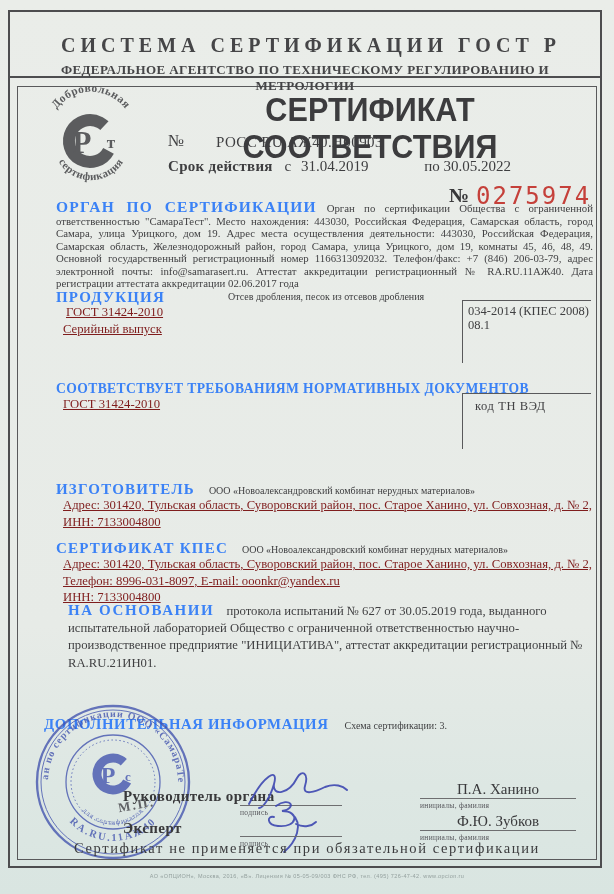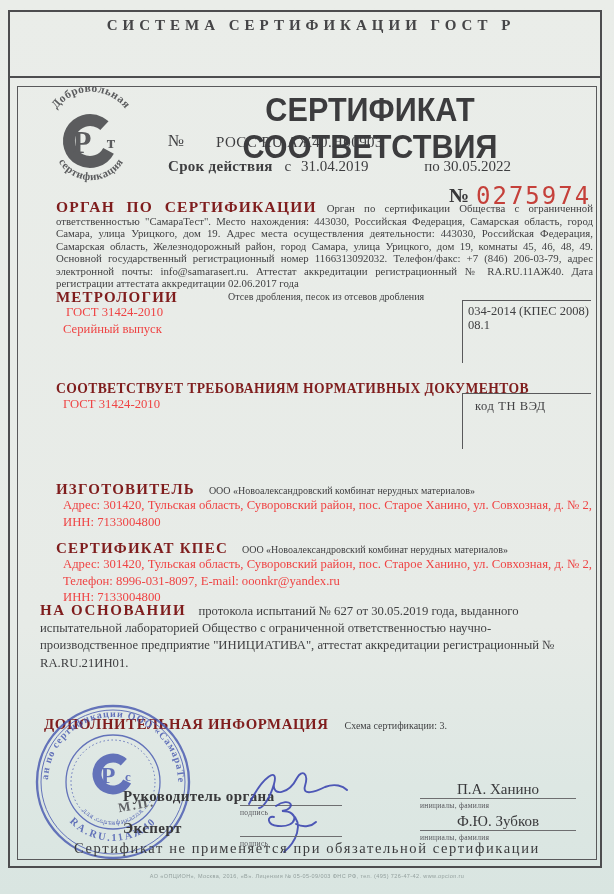--- a/index.html
+++ b/index.html
@@ -7,34 +7,34 @@
     width:614px;height:894px;overflow:hidden;
     background:linear-gradient(180deg,#eaede9 0%,#e7ebe7 70%,#dde7e3 88%,#d9e5e1 100%);
     font-family:"Liberation Serif","DejaVu Serif",serif;
     color:#3e3e40;
     position:relative;
   }
   .abs{position:absolute;}
   .b{font-weight:bold;}
   .outer-frame{left:8px;top:10px;width:594px;height:858px;border:2px solid #4d4d4f;box-sizing:border-box;}
   .header-band{left:8px;top:10px;width:594px;height:68px;border:2px solid #4d4d4f;box-sizing:border-box;text-align:center;}
-  .hline1{margin-top:5px;font-size:15px;font-weight:bold;letter-spacing:5px;color:#454547;padding-left:12px;}
+  .hline1{margin-top:22px;font-size:20px;font-weight:bold;letter-spacing:5px;color:#454547;padding-left:12px;}
   .hline2{margin-top:5px;font-size:13px;font-weight:bold;letter-spacing:.4px;color:#454547;}
   .inner-frame{left:17px;top:86px;width:580px;height:774px;border:1.3px solid #59595b;box-sizing:border-box;}
   .cert-title{left:148px;top:92px;width:444px;text-align:center;
     font-family:"Liberation Sans","DejaVu Sans",sans-serif;font-weight:bold;font-size:30px;
     color:#3c3c3e;transform:scale(1.02,1.08);transform-origin:center top;letter-spacing:0;}
   .num-label{font-size:17px;color:#424244;}
   .num-value{font-size:15px;letter-spacing:.4px;color:#3e3e40;}
   .validity .b{letter-spacing:.3px;text-align:right;}
   .blank-no{font-family:"DejaVu Sans Mono",monospace;font-size:24px;letter-spacing:2px;color:#c5403a;}
-  .sec-h{font-weight:bold;font-size:15px;letter-spacing:1.2px;color:#7f1d1d;}
+  .sec-h{font-weight:bold;font-size:15px;letter-spacing:1.2px;color:#3b82f6;}
   .small-just{font-size:10.8px;line-height:12.5px;text-align:justify;color:#424244;}
   .val{font-size:10px;color:#3f3f41;}
-  .sub{font-size:12.7px;color:#ef4444;}
+  .sub{font-size:12.7px;color:#7f1d1d;text-decoration:underline;}
   .codebox{border-top:1.3px solid #59595b;border-left:1.3px solid #59595b;}
   .codebox .lbl{font-size:12.5px;letter-spacing:.6px;padding:5px 0 0 12px;color:#424244;}
   .codebox .cv{font-size:12.5px;padding:3px 0 0 5px;color:#3f3f41;line-height:14px;}
   .basis-p{font-size:12.7px;line-height:17.2px;color:#3f3f41;}
   .basis-p .sec-h{font-size:15px;}
   .sig-label{font-weight:bold;font-size:15px;letter-spacing:.4px;color:#39393b;}
   .sig-line{border-bottom:1.1px solid #6e6e70;}
   .cap{font-size:7.5px;color:#55555a;text-align:left;letter-spacing:.3px;}
   .name{font-size:15px;text-align:center;color:#3a3a3c;}
   .bottom-note{left:25px;top:840px;width:564px;text-align:center;font-size:14.5px;letter-spacing:1.6px;color:#3c3c3e;}
@@ -44,20 +44,21 @@
   svg text{font-family:"Liberation Serif","DejaVu Serif",serif;}
 </style>
 </head>
 <body>
 
 <div class="abs outer-frame"></div>
 <div class="abs inner-frame"></div>
 
 <div class="abs header-band">
   <div class="hline1">СИСТЕМА СЕРТИФИКАЦИИ ГОСТ Р</div>
+  <div class="hline2">ФЕДЕРАЛЬНОЕ АГЕНТСТВО ПО ТЕХНИЧЕСКОМУ РЕГУЛИРОВАНИЮ И МЕТРОЛОГИИ</div>
 </div>
 
 <svg class="abs" style="left:32px;top:86px" width="118" height="106" viewBox="0 0 118 106">
   <defs>
     <path id="lgTop" d="M 17,58 A 43,43 0 1 1 101,58"></path>
     <path id="lgBot" d="M 21,56 A 38,38 0 0 0 97,56"></path>
   </defs>
   <text font-size="11.5" font-weight="bold" fill="#5b5c5e" letter-spacing="0.5">
     <textPath href="#lgTop" startOffset="50%" text-anchor="middle">Добровольная</textPath>
   </text>
@@ -82,21 +83,21 @@
   <span style="">30.05.2022</span>
 </div>
 
 <div class="abs b" style="left:449px;top:184px;font-size:20px;color:#38383a">№</div>
 <div class="abs blank-no" style="left:476px;top:182px">0275974</div>
 
 <div class="abs small-just" style="left:56px;top:201px;width:537px">
   <span class="sec-h" style="font-size:15.5px;margin-right:10px">ОРГАН ПО СЕРТИФИКАЦИИ</span><span>Орган по сертификации Общества с ограниченной ответственностью "СамараТест". Место нахождения: 443030, Российская Федерация, Самарская область, город Самара, улица Урицкого, дом 19. Адрес места осуществления деятельности: 443030, Российская Федерация, Самарская область, Железнодорожный район, город Самара, улица Урицкого, дом 19, комнаты 45, 46, 48, 49. Основной государственный регистрационный номер 1166313092032. Телефон/факс: +7 (846) 206-03-79, адрес электронной почты: info@samarasert.ru. Аттестат аккредитации регистрационный № RA.RU.11АЖ40. Дата регистрации аттестата аккредитации 02.06.2017 года</span>
 </div>
 
-<div class="abs sec-h" style="left:56px;top:289px">МЕТРОЛОГИИ</div>
+<div class="abs sec-h" style="left:56px;top:289px">ПРОДУКЦИЯ</div>
 <div class="abs val" style="left:228px;top:291px">Отсев дробления, песок из отсевов дробления</div>
 <div class="abs sub" style="left:66px;top:305px">ГОСТ 31424-2010</div>
 <div class="abs sub" style="left:63px;top:322px">Серийный выпуск</div>
 
 <div class="abs codebox" style="left:462px;top:300px;width:128px;height:62px">
   <div class="cv">034-2014 (КПЕС 2008)</div>
   <div class="cv" style="padding-top:0">08.1</div>
 </div>
 
 <div class="abs sec-h" style="left:56px;top:381px;font-size:13.6px;letter-spacing:.4px">СООТВЕТСТВУЕТ ТРЕБОВАНИЯМ НОРМАТИВНЫХ ДОКУМЕНТОВ</div>
@@ -114,21 +115,21 @@
 <div class="abs sub" style="left:63px;top:515px">ИНН: 7133004800</div>
 
 <div class="abs" style="left:56px;top:539px;width:535px">
   <span class="sec-h" style="margin-right:10px">СЕРТИФИКАТ КПЕС</span>
   <span class="val">ООО «Новоалександровский комбинат нерудных материалов»</span>
 </div>
 <div class="abs sub" style="left:63px;top:557px">Адрес: 301420, Тульская область, Суворовский район, пос. Старое Ханино, ул. Совхозная, д. № 2,</div>
 <div class="abs sub" style="left:63px;top:574px">Телефон: 8996-031-8097, E-mail: ooonkr@yandex.ru</div>
 <div class="abs sub" style="left:63px;top:590px">ИНН: 7133004800</div>
 
-<div class="abs basis-p" style="left:40px;top:602px;width:532px">
+<div class="abs basis-p" style="left:68px;top:602px;width:532px">
   <span class="sec-h" style="margin-right:12px;letter-spacing:1.6px">НА ОСНОВАНИИ</span><span>протокола испытаний № 627 от 30.05.2019 года, выданного испытательной лабораторией Общество с ограниченной ответственностью научно-производственное предприятие "ИНИЦИАТИВА", аттестат аккредитации регистрационный № RA.RU.21ИН01.</span>
 </div>
 
 <div class="abs" style="left:44px;top:715px">
   <span class="sec-h" style="font-size:14.8px;letter-spacing:.6px">ДОПОЛНИТЕЛЬНАЯ ИНФОРМАЦИЯ</span>
   <span class="val" style="margin-left:12px">Схема сертификации: 3.</span>
 </div>
 
 <div class="abs mp" style="left:118px;top:797px">М.П.</div>
 

